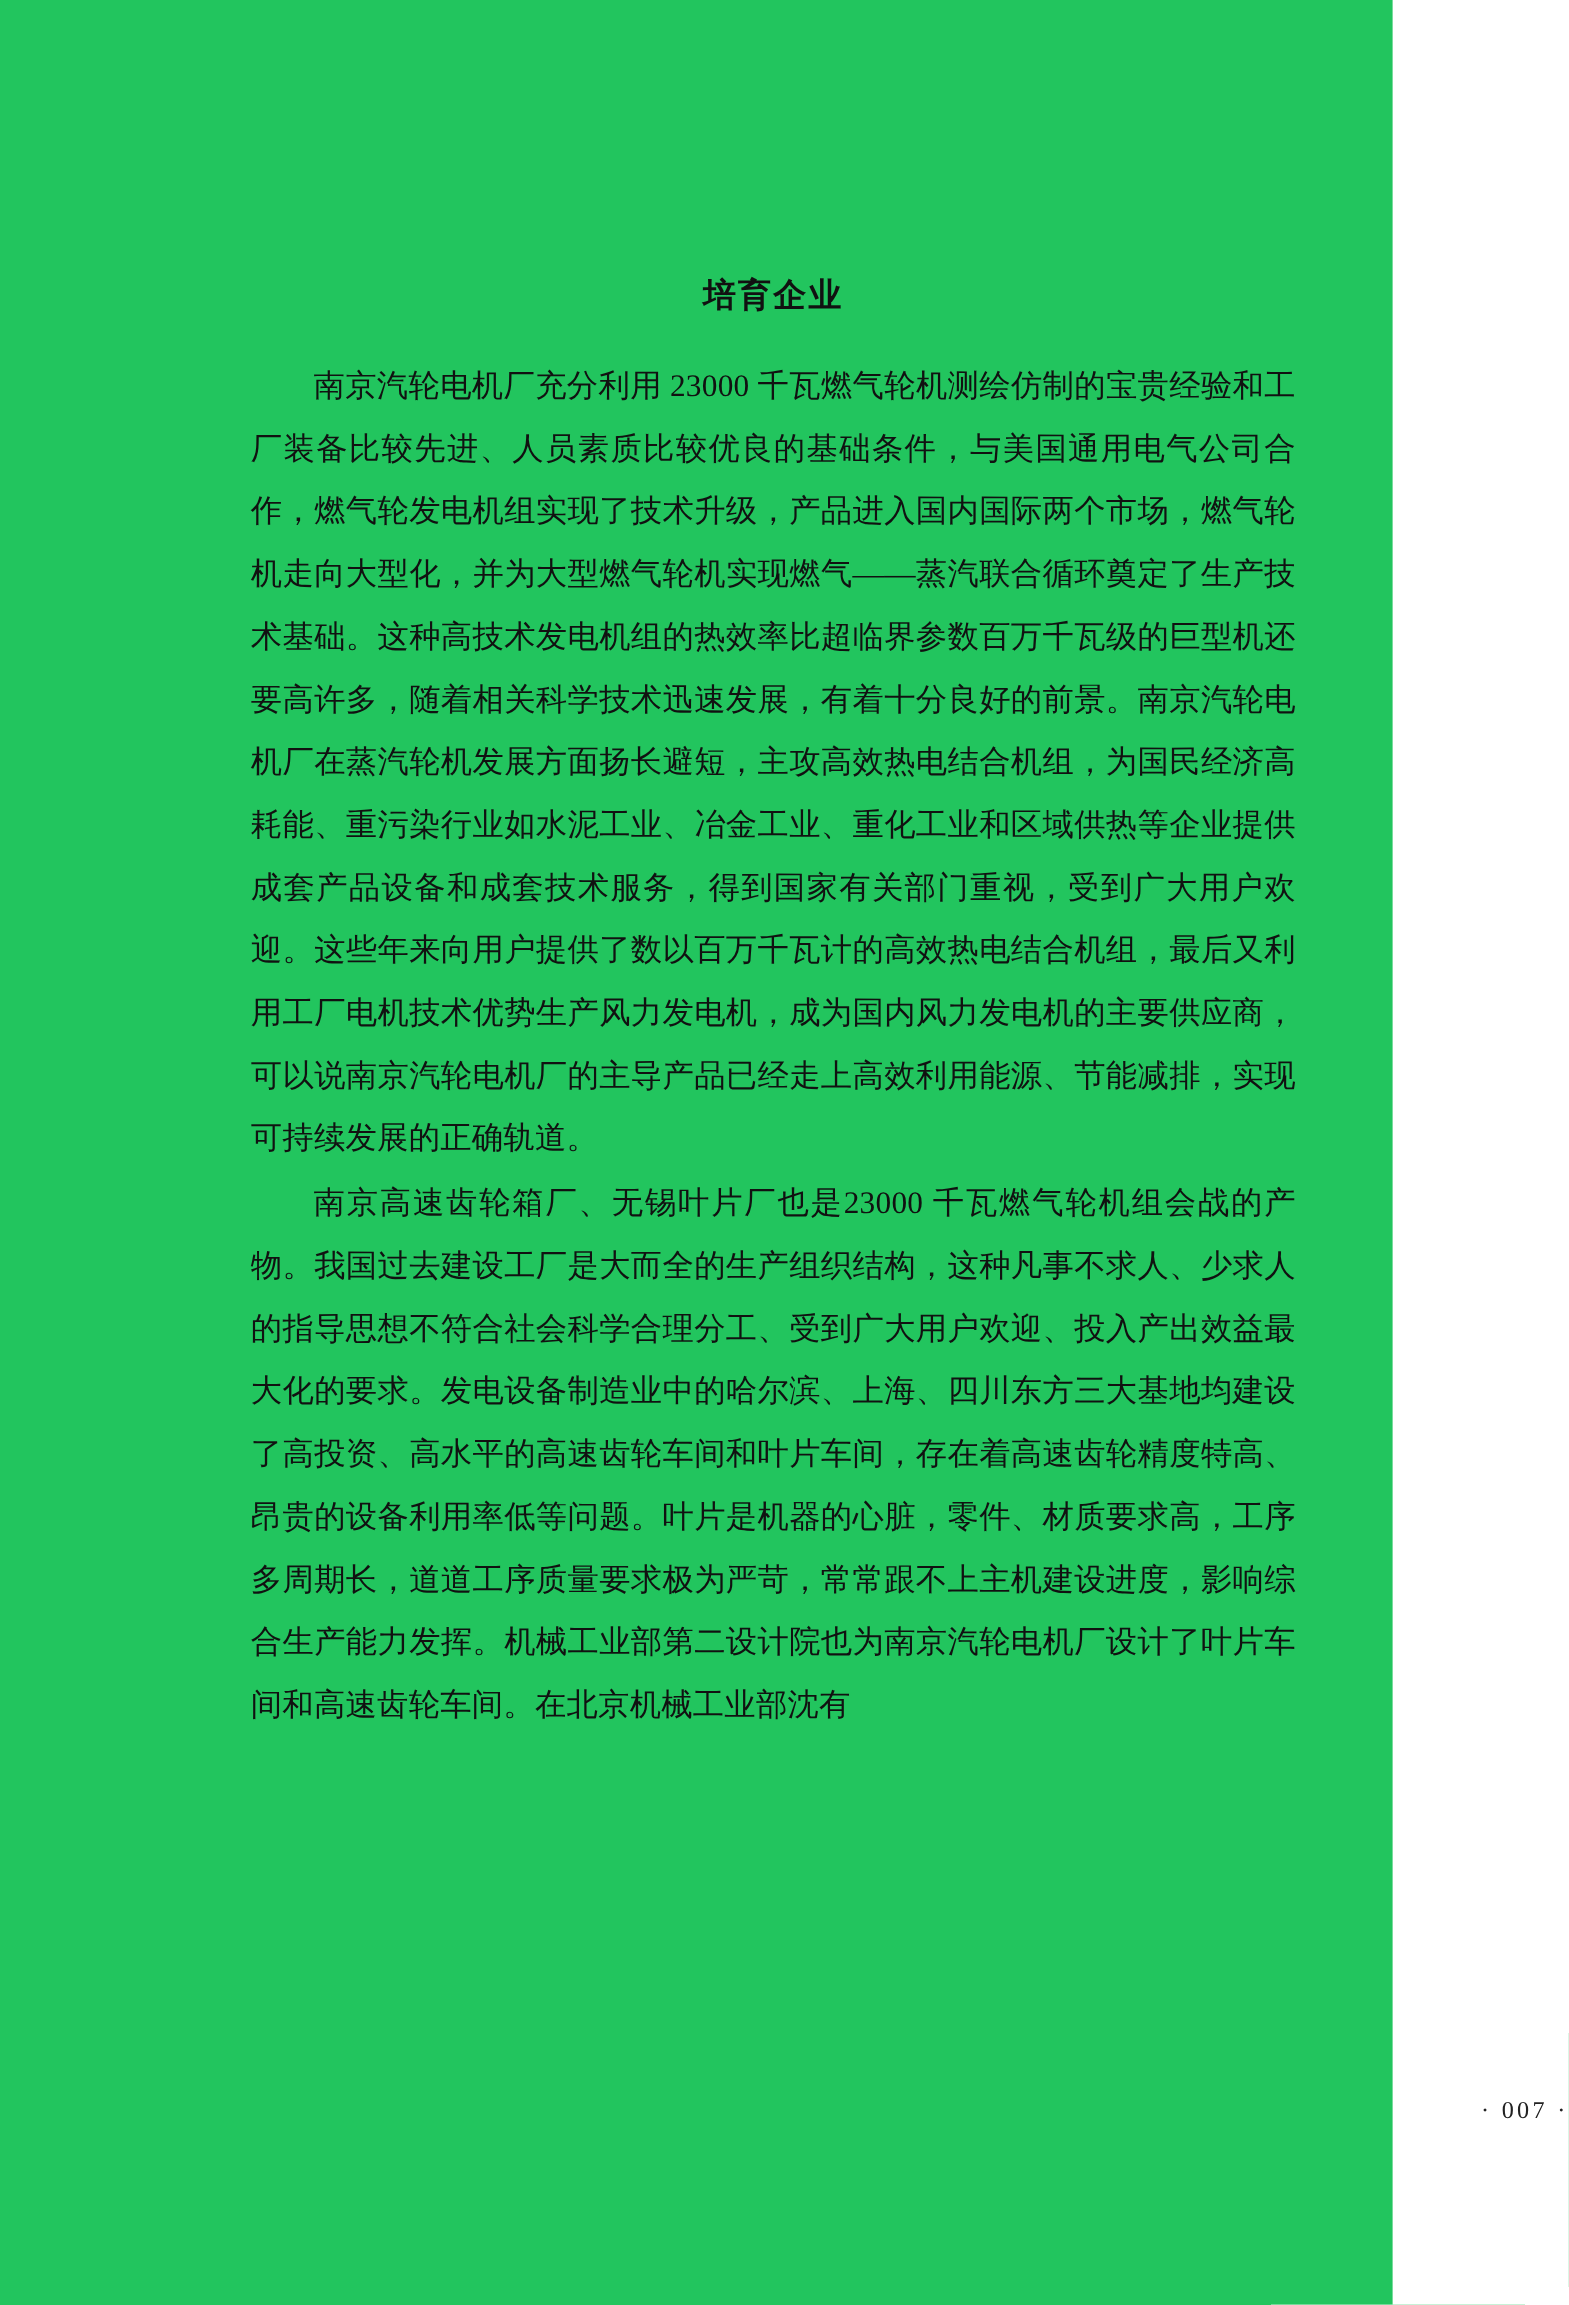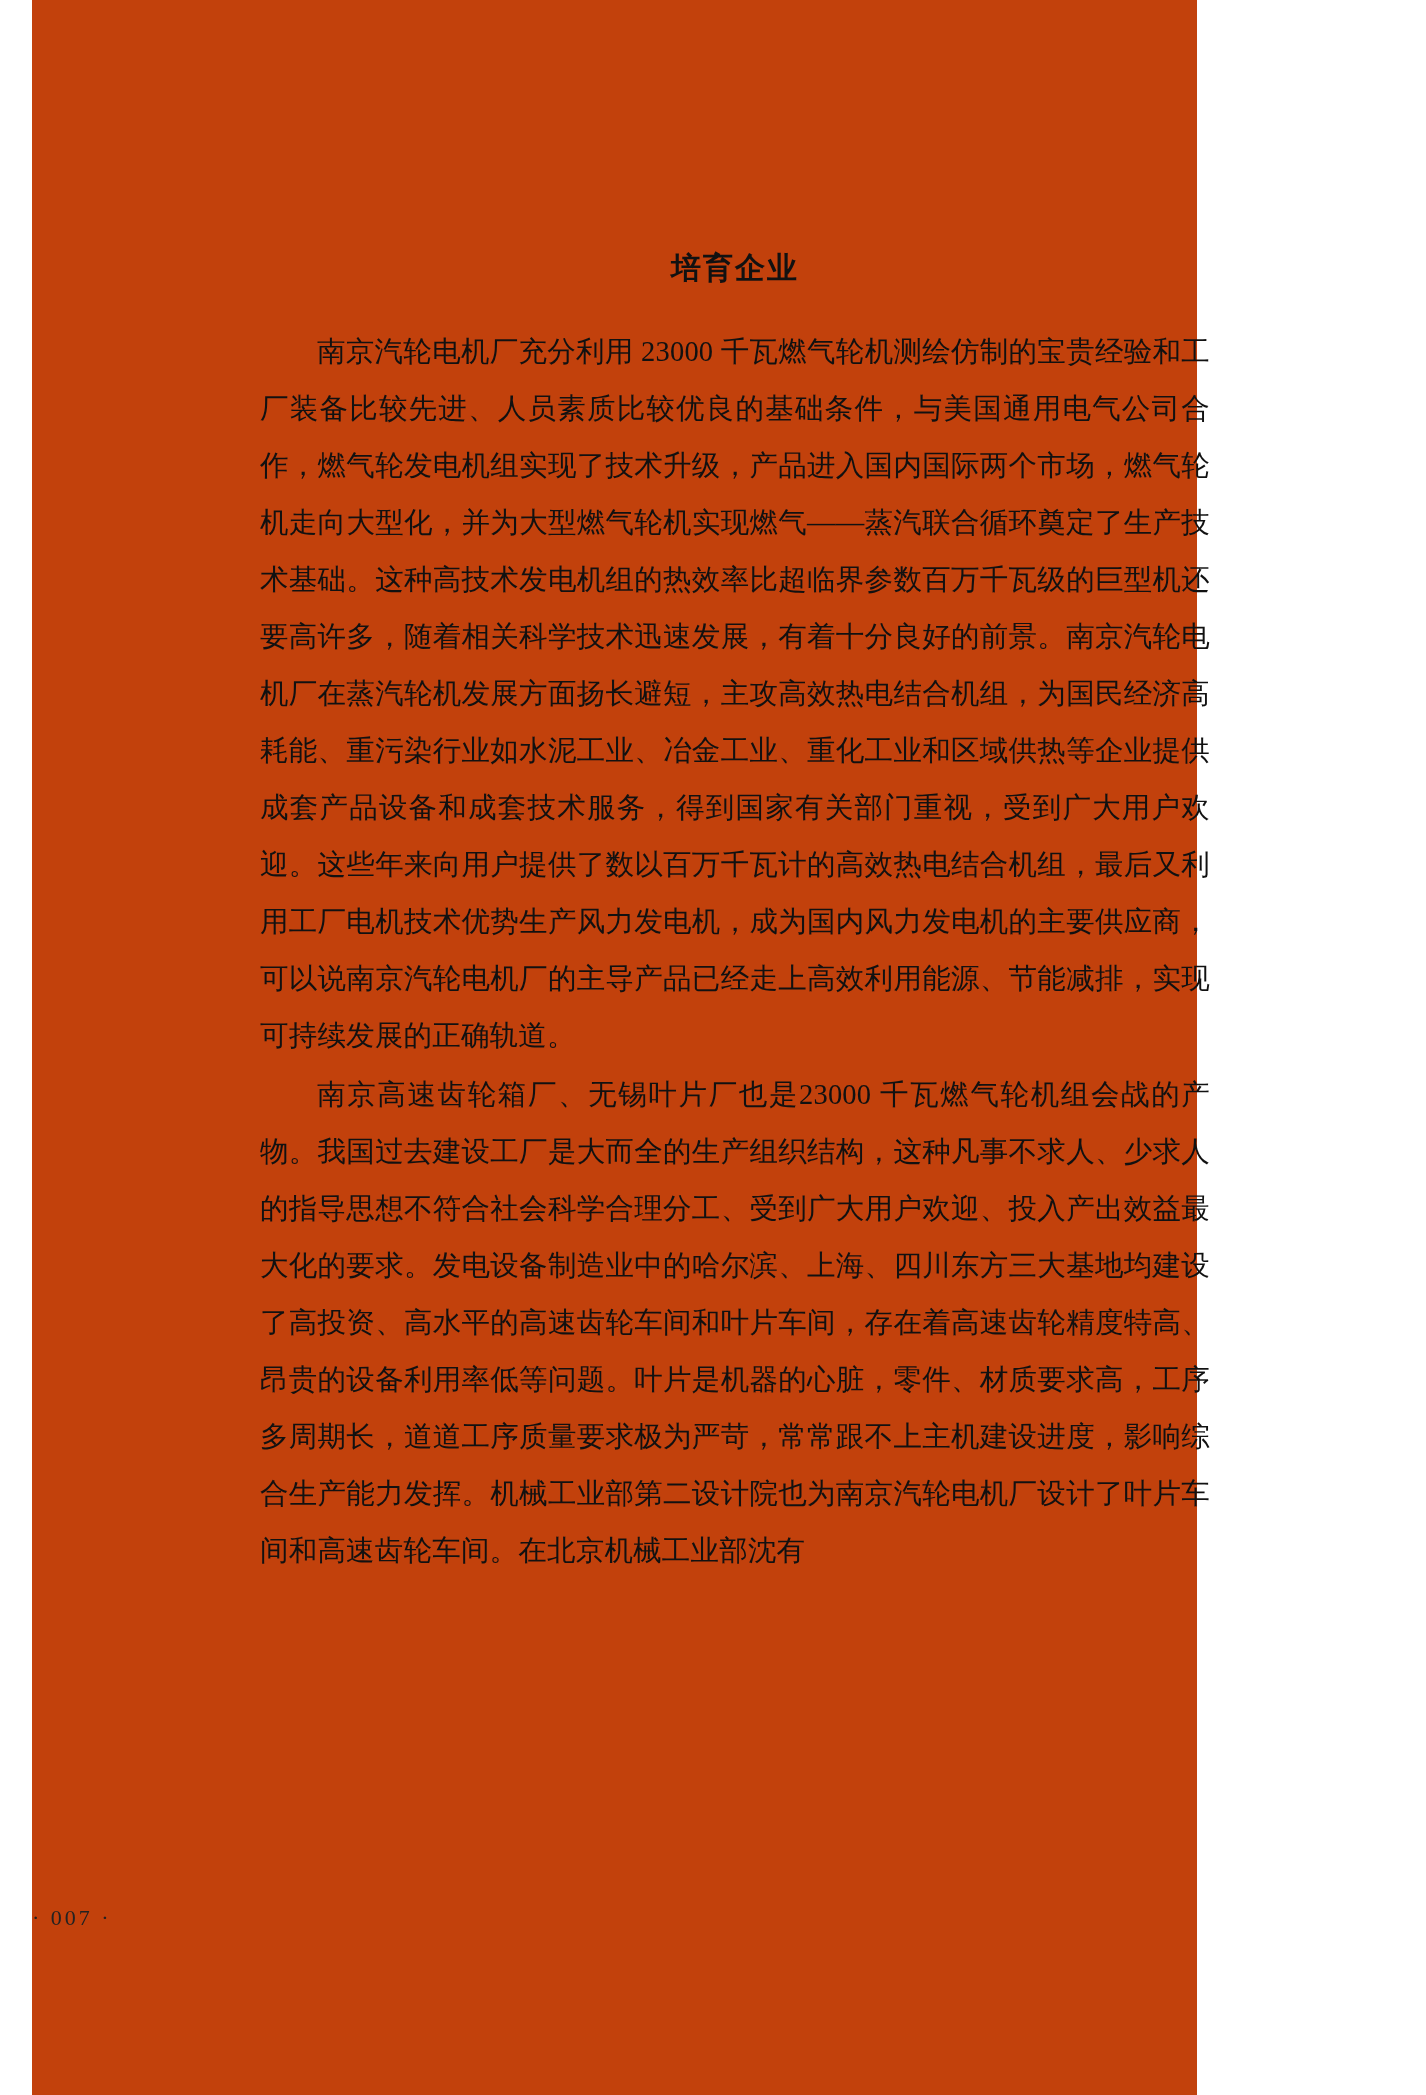--- a/index.html
+++ b/index.html
@@ -11,24 +11,23 @@
     width: 1426px;
     height: 2095px;
     font-family: "Liberation Serif", "DejaVu Serif", serif;
     color: #111111;
     position: relative;
     overflow: hidden;
   }
   .page {
     position: absolute;
     left: 0; top: 0;
-    width: 1165px;
+    width: 1266px;
     height: 2095px;
-    background: #c2410c;
-    margin-left: 32px;
+    background: #22c55e;
   }
   .content {
     position: absolute;
     left: 228px;
     top: 248px;
     width: 950px;
   }
   .page-title {
     text-align: center;
     font-size: 30px;
@@ -44,21 +43,21 @@
     text-justify: inter-ideograph;
     text-indent: 2em;
     margin: 0 0 2px 0;
     letter-spacing: 0.2px;
   }
   .footer {
     position: absolute;
     left: 0;
     top: 1905px;
     width: 1426px;
-    text-align: left;
+    text-align: right;
     font-size: 22px;
     letter-spacing: 3px;
     color: #222;
   }
 </style>
 </head>
 <body>
 
 <div class="page">
 

